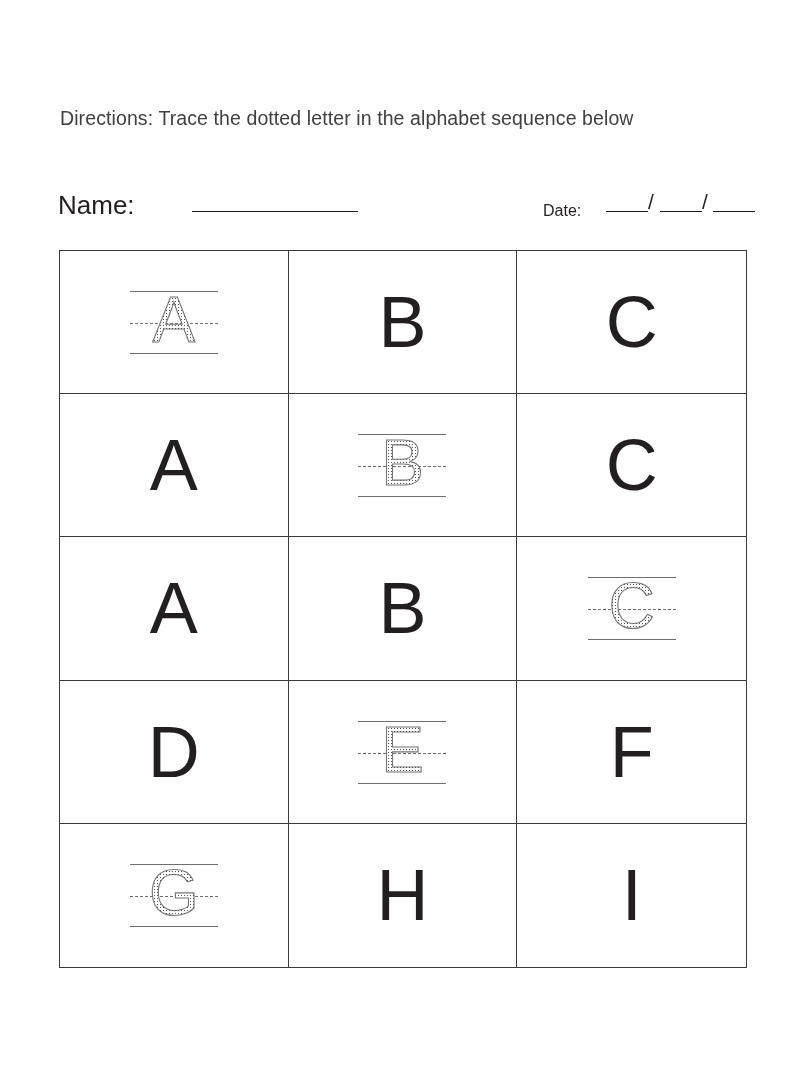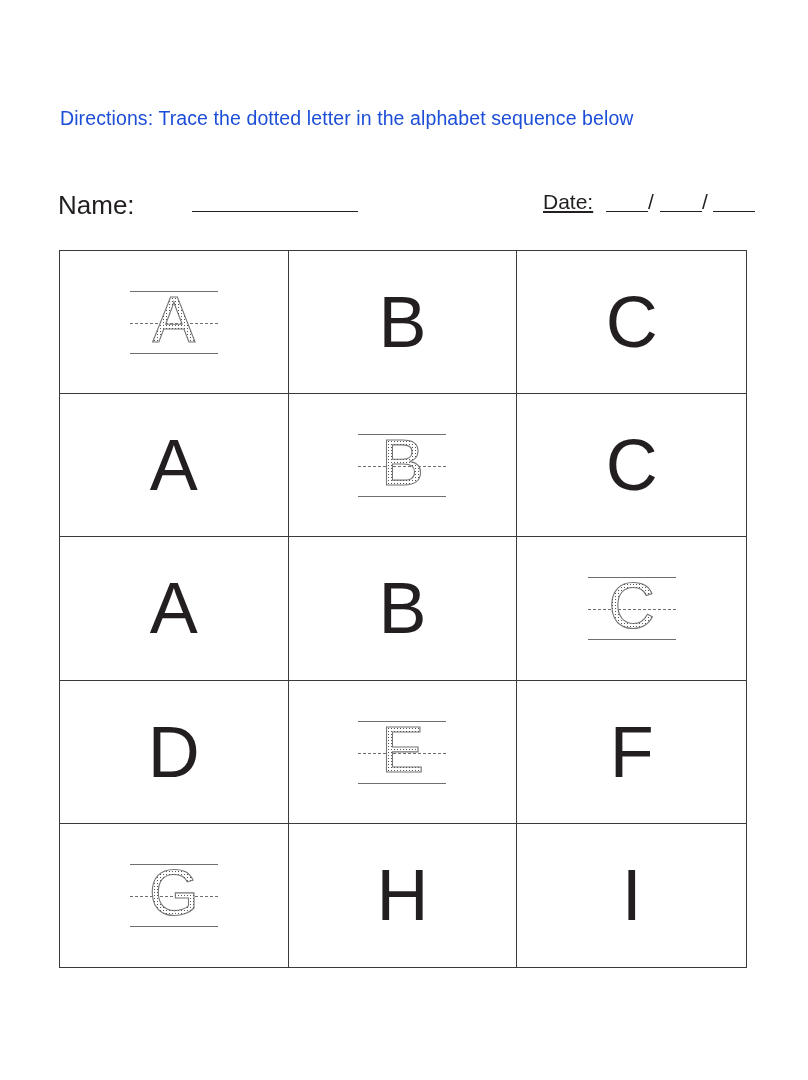--- a/index.html
+++ b/index.html
@@ -24,21 +24,21 @@
     height: 1080px;
   }
 
   .directions {
     position: absolute;
     left: 60px;
     top: 107px;
     font-size: 19.5px;
     letter-spacing: 0.1px;
     white-space: nowrap;
-    color: #1d4ed8;
+    color: #404040;
   }
 
   .namerow {
     position: absolute;
     left: 58px;
     top: 190px;
     width: 692px;
     height: 30px;
   }
   .name-label {
@@ -52,24 +52,23 @@
     position: absolute;
     left: 134px;
     top: 21px;
     width: 166px;
     height: 0;
     border-bottom: 1.6px solid #231f20;
   }
   .date-label {
     position: absolute;
     left: 485px;
-    top: 0;
-    font-size: 21px;
+    top: 12px;
+    font-size: 16px;
     white-space: nowrap;
-    text-decoration: underline;
   }
   .date-blank {
     position: absolute;
     top: 21px;
     height: 0;
     border-bottom: 1.6px solid #231f20;
   }
   .date-blank.b1 { left: 548px; width: 42px; }
   .date-blank.b2 { left: 602px; width: 42px; }
   .date-blank.b3 { left: 655px; width: 42px; }

